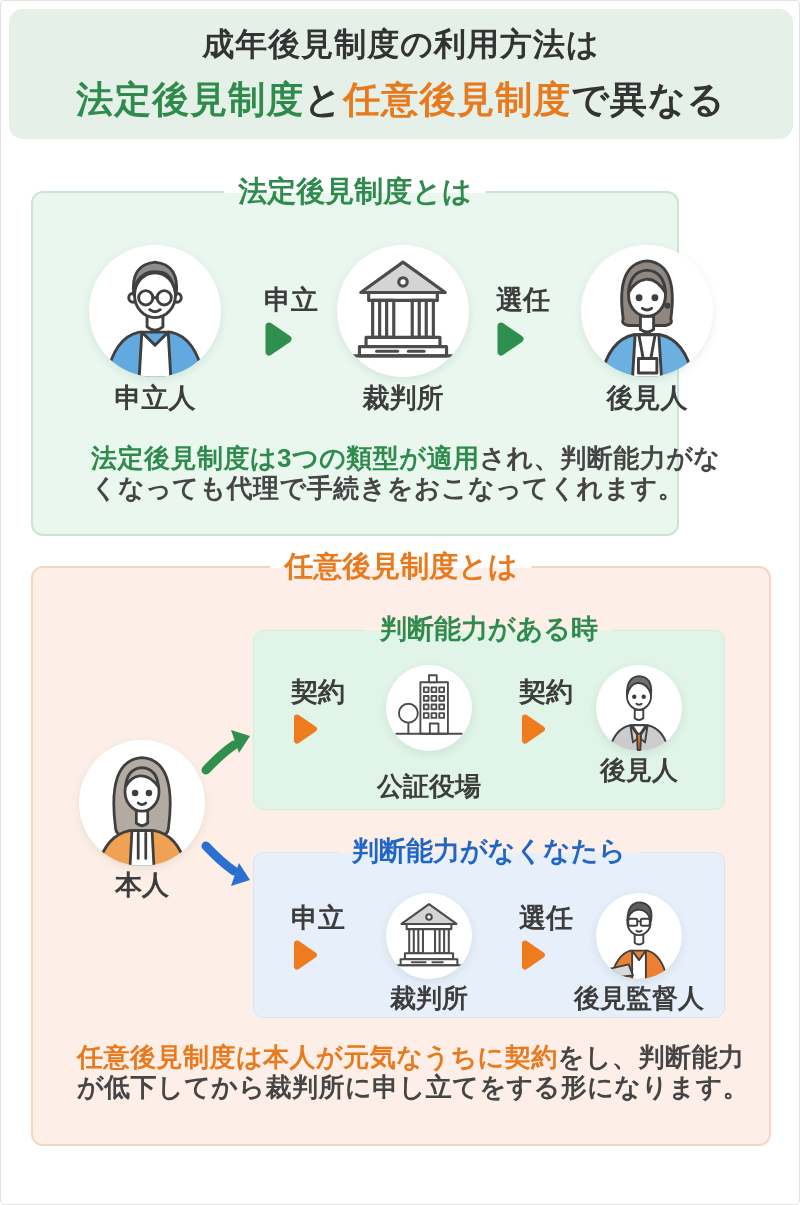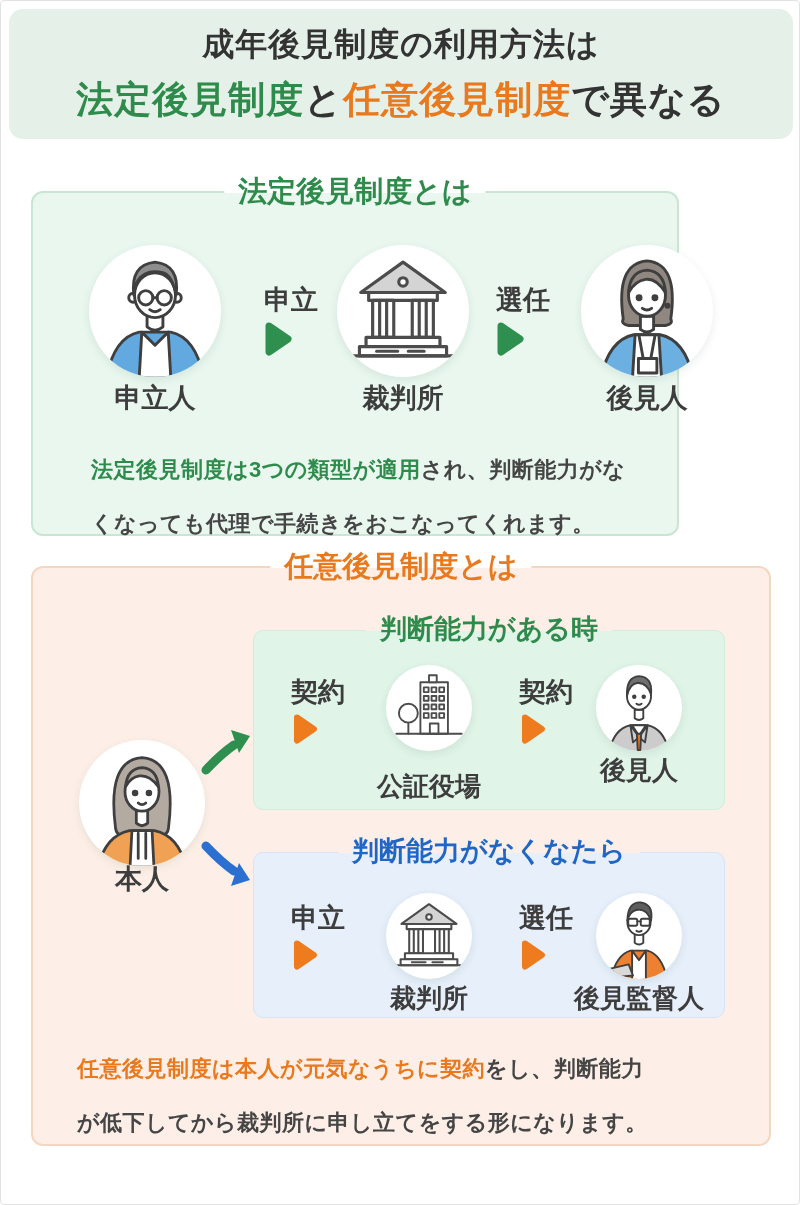--- a/index.html
+++ b/index.html
@@ -43,21 +43,21 @@
   .d86{width:86px;height:86px;}
   .circle svg{width:100%;height:100%;display:block;}
 
   .step{display:flex;flex-direction:column;align-items:center;gap:5px;}
   .step-label{font-size:27px;font-weight:800;color:#3d3d3d;white-space:nowrap;line-height:1;}
   .tri{display:block;margin-right:26px;}
   .tri-green path{fill:#2e8f4f;stroke:#2e8f4f;stroke-width:7;stroke-linejoin:round;}
   .tri-orange path{fill:#ee7c1f;stroke:#ee7c1f;stroke-width:7;stroke-linejoin:round;}
 
   
-  .desc{font-size:22px;font-weight:700;line-height:54px;color:#454545;white-space:pre-wrap;letter-spacing:.5px;}
+  .desc{font-size:26px;font-weight:700;line-height:30px;color:#454545;white-space:pre-wrap;letter-spacing:.5px;}
 </style>
 </head>
 <body>
 
 <div class="page">
 
   <div class="abs title-card">
     <div class="title-line1">成年後見制度の利用方法は</div>
     <div class="title-line2"><span class="c-green">法定後見制度</span><span>と</span><span class="c-orange">任意後見制度</span><span>で異なる</span></div>
   </div>
@@ -143,21 +143,21 @@
       <div class="actor-label">後見人</div>
     </div>
 
     <div class="abs desc" style="left:58px;top:250px;width:650px;"><span class="c-green">法定後見制度は3つの類型が適用</span><span>され、判断能力がな
 くなっても代理で手続きをおこなってくれます。</span></div>
   </div>
 
   <div class="abs box box2">
     <div class="box-header h-main h2">任意後見制度とは</div>
 
-    <div class="abs actor" style="left:46px;top:172px;width:126px;gap:0;">
+    <div class="abs actor" style="left:46px;top:172px;width:126px;gap:6px;">
       <div class="circle d126">
         <svg viewBox="0 0 100 100">
           <g stroke="#3f3f3f" stroke-width="2.2" stroke-linejoin="round" stroke-linecap="round">
             <path d="M29 70 Q22 16 50 14 Q78 16 71 70 Q70 77 63 75 L37 75 Q30 77 29 70 Z" fill="#b3aaa2"></path>
             <path d="M45.5 56 L45.5 66 Q50 70 54.5 66 L54.5 56 Z" fill="#fff"></path>
             <ellipse cx="50" cy="41" rx="13.5" ry="15.5" fill="#fff"></ellipse>
             <path d="M37 37 Q38 23 50 22 Q62 23 63 37 Q56 27.5 48 28.5 Q41 29.5 37 37 Z" fill="#b3aaa2"></path>
             <circle cx="44.5" cy="42" r="1.5" fill="#3f3f3f"></circle>
             <circle cx="55.5" cy="42" r="1.5" fill="#3f3f3f"></circle>
             <path d="M47 50 Q50 52.5 53 50" fill="none"></path>

